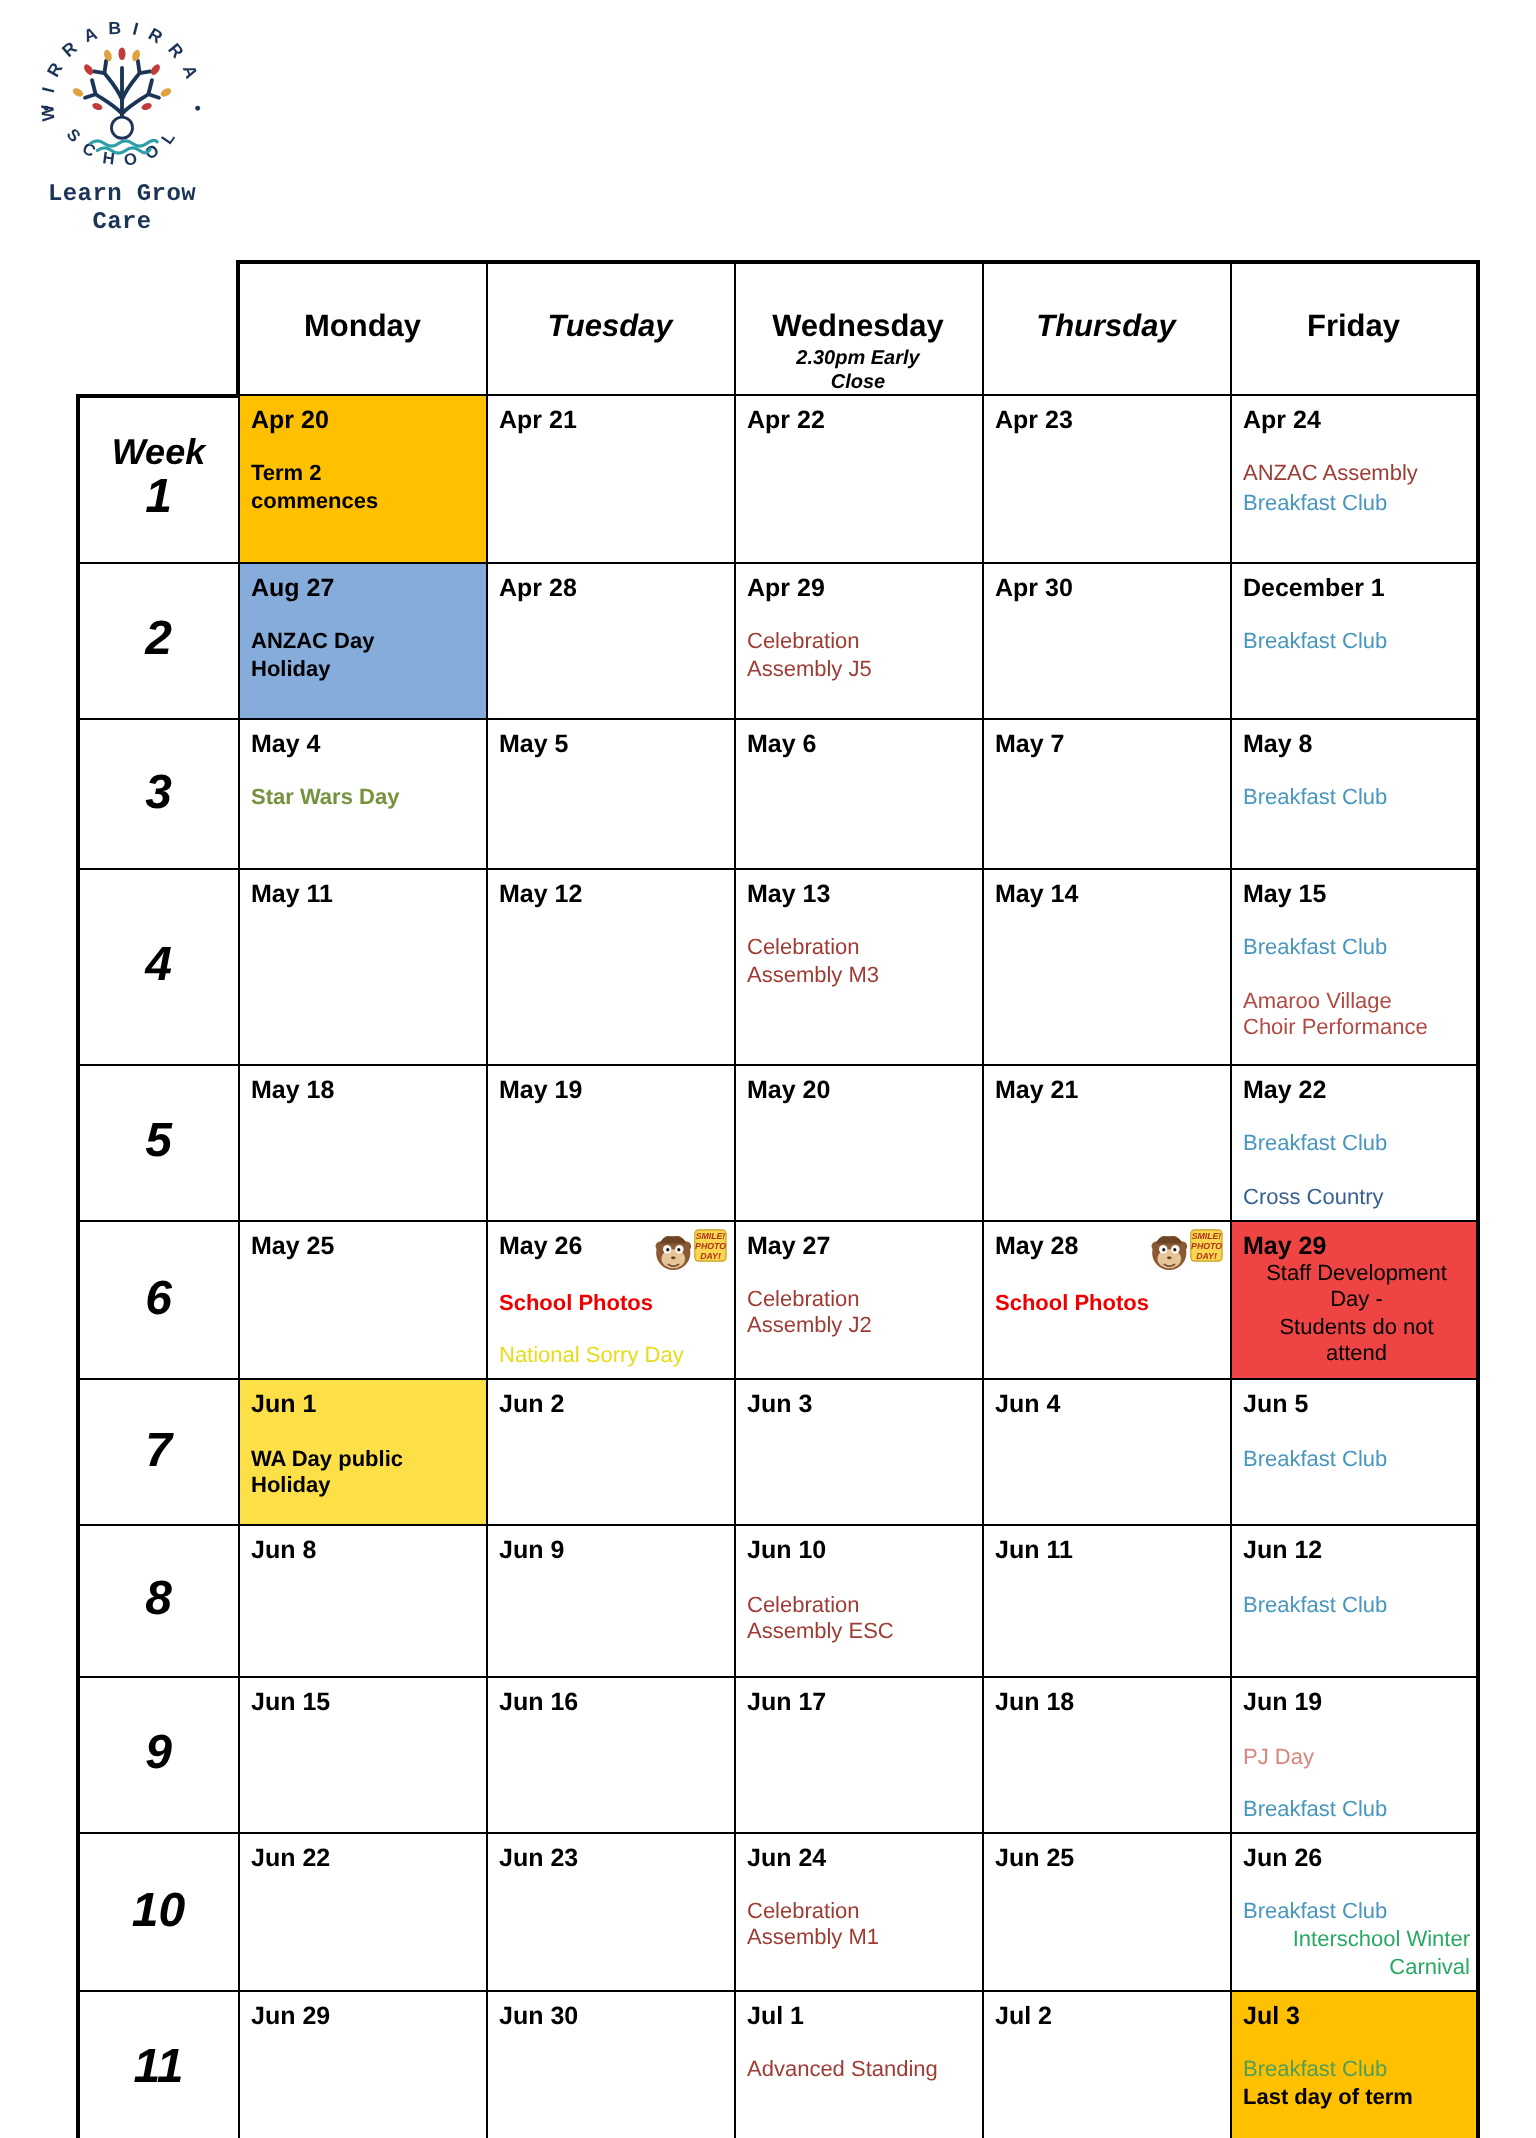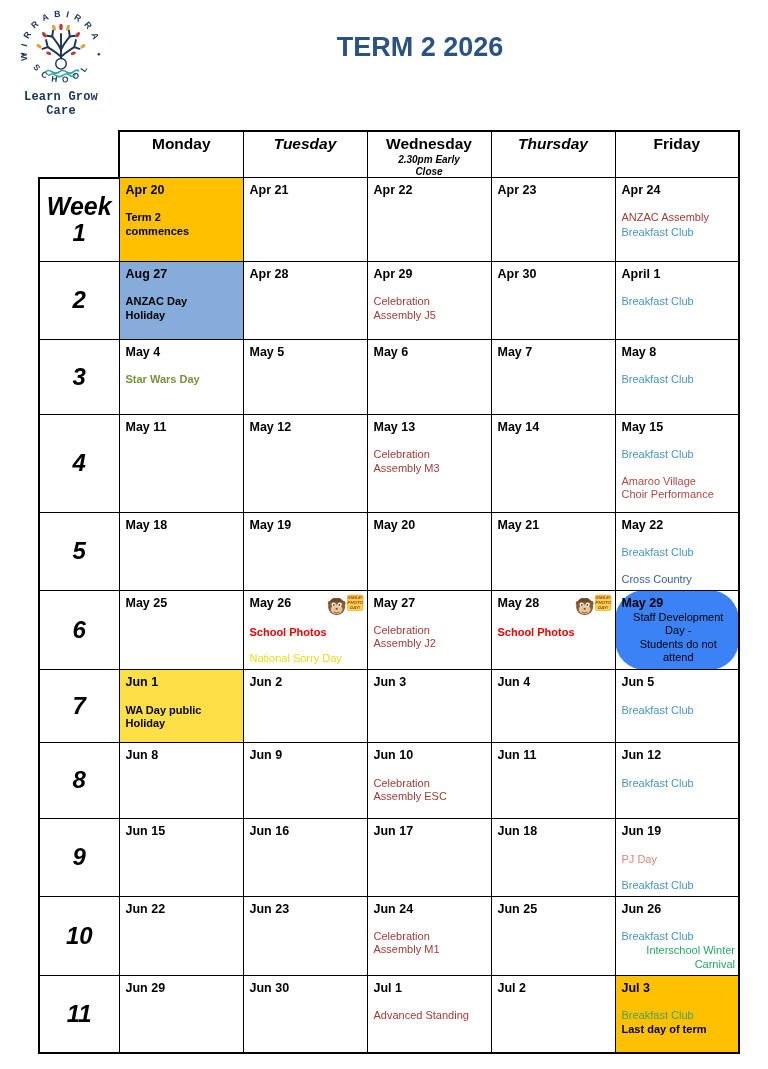--- a/index.html
+++ b/index.html
@@ -21,26 +21,26 @@
   table.calendar { border-collapse:collapse; table-layout:fixed; width:700px; margin-left:38px; }
   th, td { border:1px solid #000; vertical-align:top; padding:0; background:#fff; }
   th.corner { border:none; }
   tr.header-row th.day-head { border-top:2px solid #000; height:46px; }
   th.day-head.col-0 { border-left:2px solid #000; }
   .col-4 { border-right:2px solid #000 !important; }
   td.week-label { border-left:2px solid #000; }
   tbody tr:first-child td.week-label { border-top:2px solid #000; }
   tbody tr:last-child td { border-bottom:2px solid #000; }
 
-  .day-head { font-size:15.5px; font-weight:bold; text-align:center; padding-top:3px; }
+  .day-head { font-size:15.5px; font-weight:bold; text-align:center; padding-top:23px; }
   .day-head-label.it { font-style:italic; }
   .day-head-sub { font-size:10px; font-weight:bold; font-style:italic; width:82px; margin:1px auto 0; line-height:1.15; }
 
   td.week-label { text-align:center; vertical-align:middle; font-weight:bold; font-style:italic; background:#fff; }
-  .week-word { font-size:25px; line-height:1.05; }
+  .week-word { font-size:18px; line-height:1.05; }
   .week-num { font-size:24px; line-height:1.1; }
 
   .date-row { display:flex; justify-content:space-between; align-items:flex-start; padding:5px 3px 0 6px; }
   .date-label { font-size:12.5px; font-weight:bold; line-height:1.15; }
   .cell-icon { width:38px; height:25px; flex:0 0 auto; margin:-2px 0 -7px; }
   .events { margin-top:14px; padding:0 3px 4px 6px; }
   .events.tight { margin-top:1px;text-align:center; }
   .event { font-size:11px; line-height:1.2; white-space:pre-line; }
   .event + .event { margin-top:1px; }
 </style>
@@ -87,21 +87,20 @@
         <ellipse cx="64" cy="56" rx="1.8" ry="3" fill="var(--logo-red,#C23B3B)" transform="rotate(70 64 56)"></ellipse>
       </g>
       <g stroke="var(--logo-teal,#2E9FA8)" stroke-width="1.8" fill="none" stroke-linecap="round">
         <path d="M32,77 Q36,74 40,77 T48,77 T56,77 T64,77 T70,76"></path>
         <path d="M36,81 Q40,78 44,81 T52,81 T60,81 T66,80"></path>
       </g>
     </svg>
     <div class="logo-tagline">Learn Grow Care</div>
   </div>
   <div class="titles">
-    <div class="term-title">TERM 2 2026</div>
   </div>
 </div>
 
 <table class="calendar">
   <colgroup>
     <col style="width:80px">
     <col style="width:124px">
       <col style="width:124px">
       <col style="width:124px">
       <col style="width:124px">
@@ -195,21 +194,21 @@
 Assembly J5</div>
           </div>
         </td>
         <td class="day-cell col-3">
           <div class="date-row">
             <span class="date-label">Apr 30</span>
           </div>
         </td>
         <td class="day-cell col-4">
           <div class="date-row">
-            <span class="date-label">April 1</span>
+            <span class="date-label">December 1</span>
           </div>
           <div class="events">
             <div class="event" style="color: rgb(71, 150, 190);">Breakfast Club</div>
           </div>
         </td>
       </tr>
       <tr style="height: 75px;">
         <td class="week-label">
           <div class="week-num">3</div>
         </td>
@@ -380,21 +379,21 @@
     <circle cx="8.3" cy="11.3" r="0.9" fill="#222222"></circle>
     <circle cx="14.1" cy="11.3" r="0.9" fill="#222222"></circle>
     <ellipse cx="11.2" cy="15.5" rx="1.2" ry="0.8" fill="#6E4524"></ellipse>
     <path d="M8.5,19 Q11.2,21 14,19" stroke="#6E4524" stroke-width="0.8" fill="none" stroke-linecap="round"></path>
   </svg>
           </div>
           <div class="events">
             <div class="event" style="color: rgb(238, 0, 0); font-weight: bold;">School Photos</div>
           </div>
         </td>
-        <td class="day-cell col-4" style="background: #3b82f6; border-radius: 30px;">
+        <td class="day-cell col-4" style="background: #ef4444;">
           <div class="date-row">
             <span class="date-label">May 29</span>
           </div>
           <div class="events tight">
             <div class="event" style="color: rgb(0, 0, 0);">Staff Development
 Day -
 Students do not
 attend</div>
           </div>
         </td>

